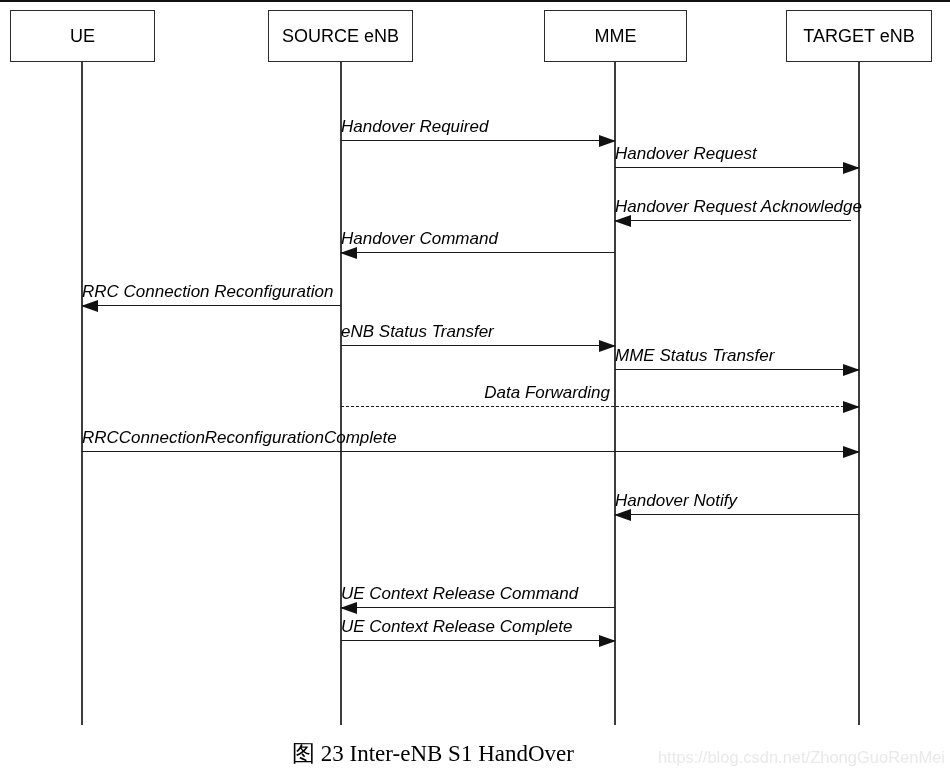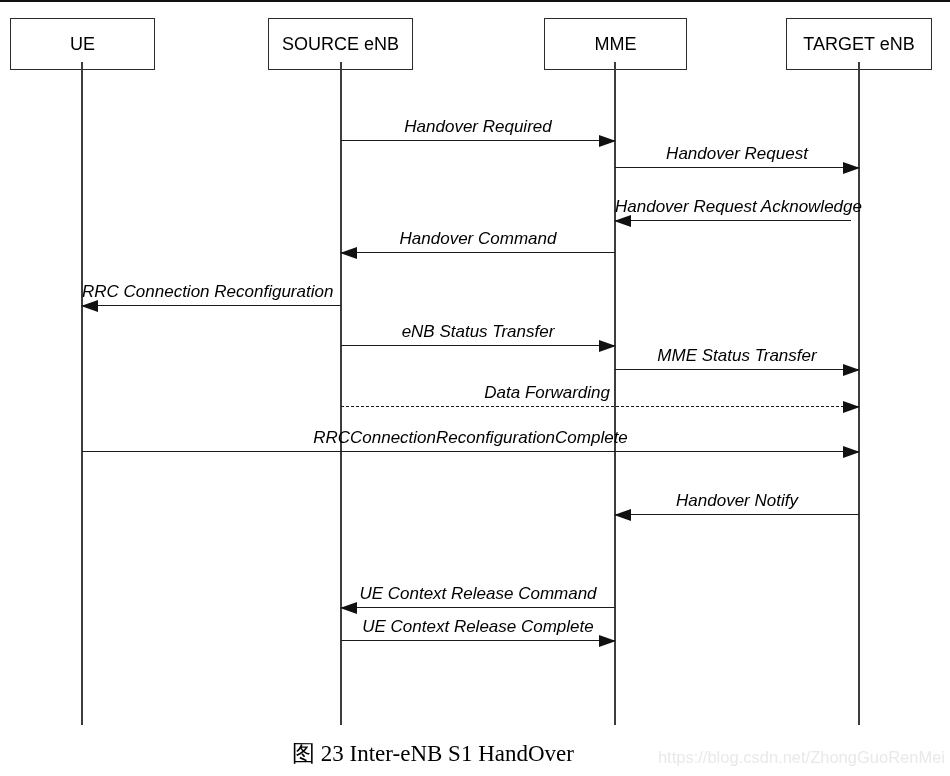--- a/index.html
+++ b/index.html
@@ -13,21 +13,21 @@
     color: #000000;
   }
   .top-rule {
     position: absolute; left: 0; top: 0; width: 950px; height: 2px;
     background: #111111;
   }
   .actor {
     position: absolute; top: 10px; height: 52px;
     border: 1.6px solid #2b2b2b; background: #ffffff;
     display: flex; align-items: center; justify-content: center;
-    font-size: 18px; box-sizing: border-box; margin-top: 8px;
+    font-size: 18px; box-sizing: border-box;
   }
   .actor-ue     { left: 10px;  width: 145px; }
   .actor-src    { left: 268px; width: 145px; }
   .actor-mme    { left: 544px; width: 143px; }
   .actor-tgt    { left: 786px; width: 146px; }
   .lifeline {
     position: absolute; top: 62px; height: 663px; width: 1.5px;
     background: #3d3d3d;
   }
   .ll-ue  { left: 81px;  }
@@ -36,21 +36,21 @@
   .ll-tgt { left: 858px; }
 
   .msg { position: absolute; height: 27px; }
   .msg-line {
     position: absolute; left: 0; right: 0; bottom: 0;
     border-top: 1.5px solid #1b1b1b;
   }
   .msg.dashed .msg-line { border-top-style: dashed; }
   .msg-label {
     position: absolute; left: 0; right: 0; bottom: 4px;
-    text-align: center; white-space: nowrap;
+    white-space: nowrap;
     font-style: italic; font-size: 17px; line-height: 1.1;
   }
   .msg.label-right .msg-label { text-align: center; padding-right: 20px; }
   .m8 .msg-label { right: 249px; text-align: right; padding-right: 0; }
   .head {
     position: absolute; bottom: -6px; width: 0; height: 0;
     border-top: 6px solid transparent; border-bottom: 6px solid transparent;
   }
   .head.right { right: -1px; border-left: 17px solid #111111; }
   .head.left  { left: -1px;  border-right: 17px solid #111111; }

